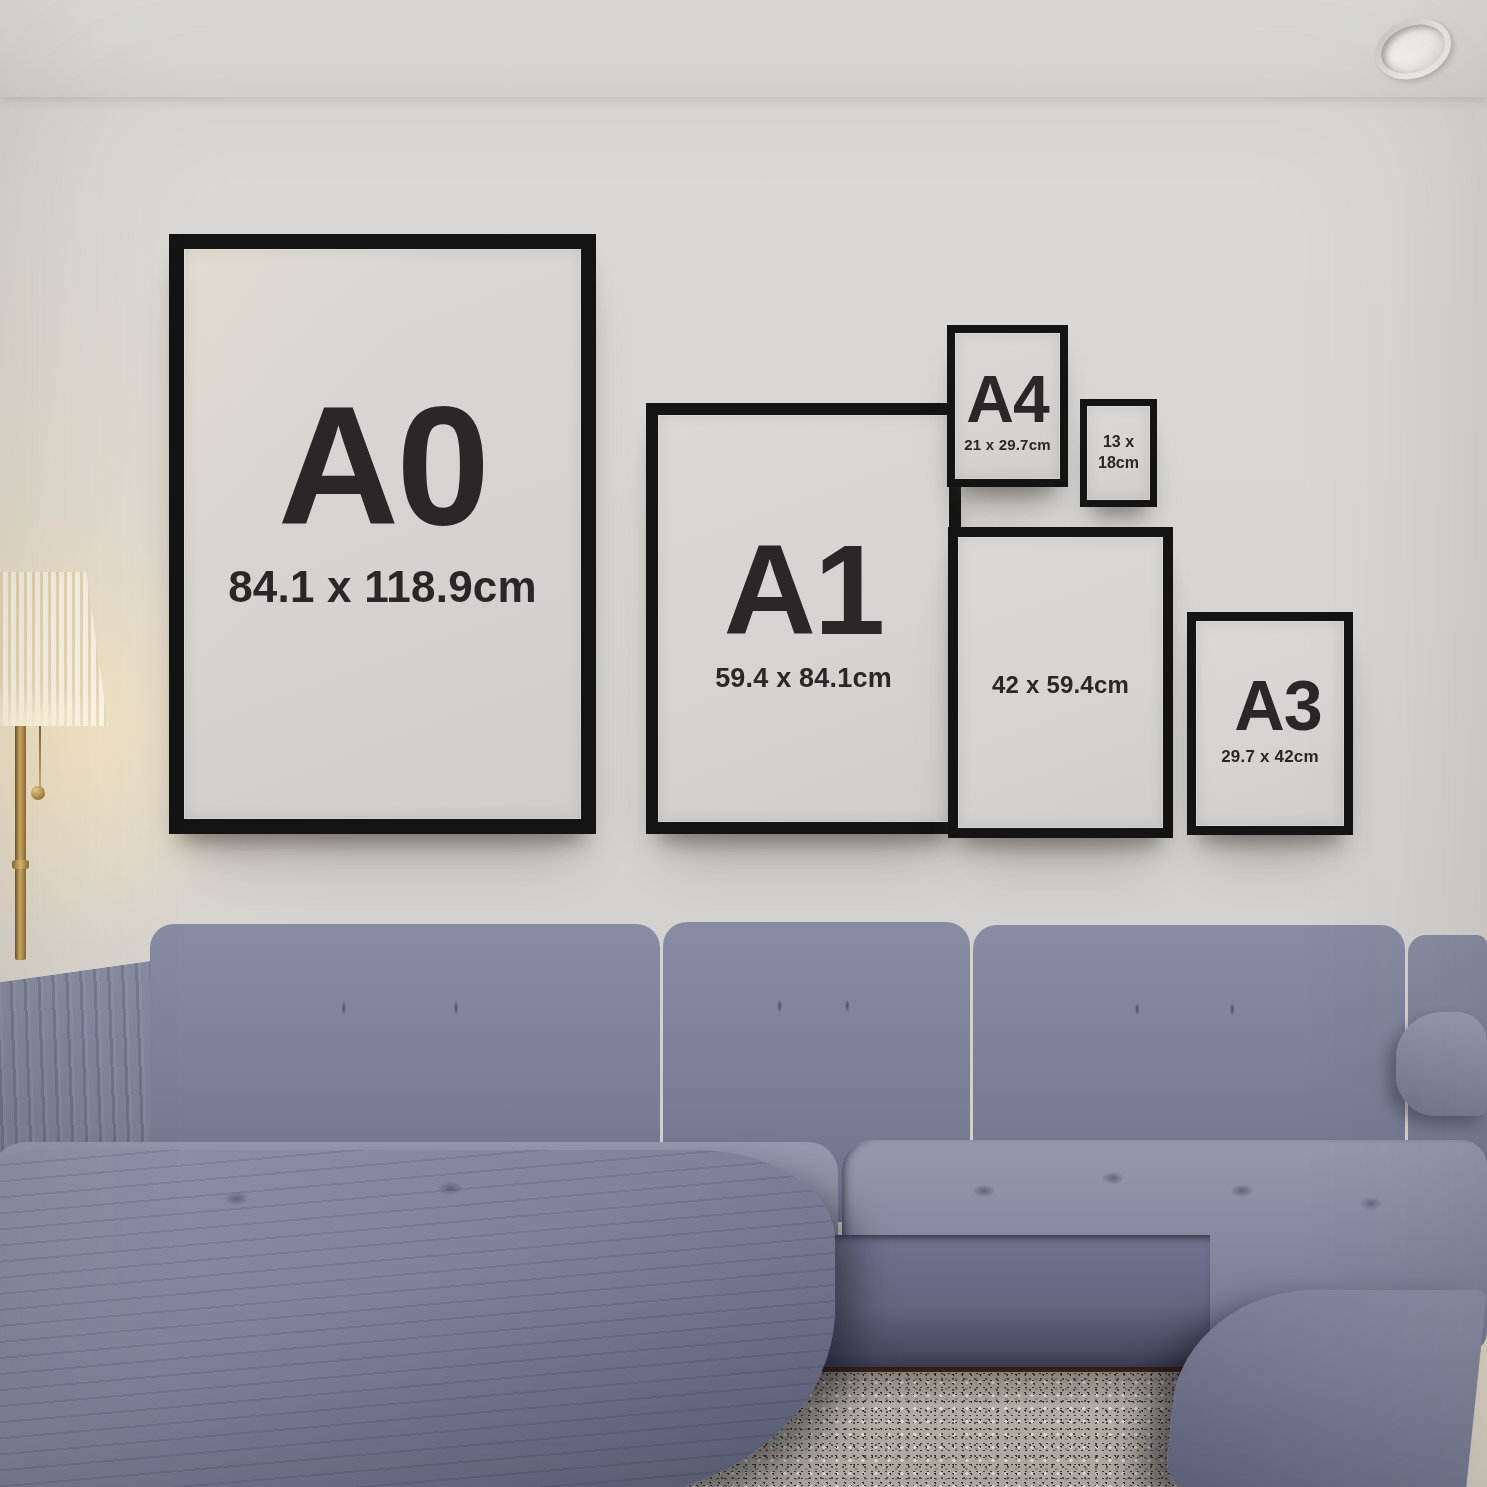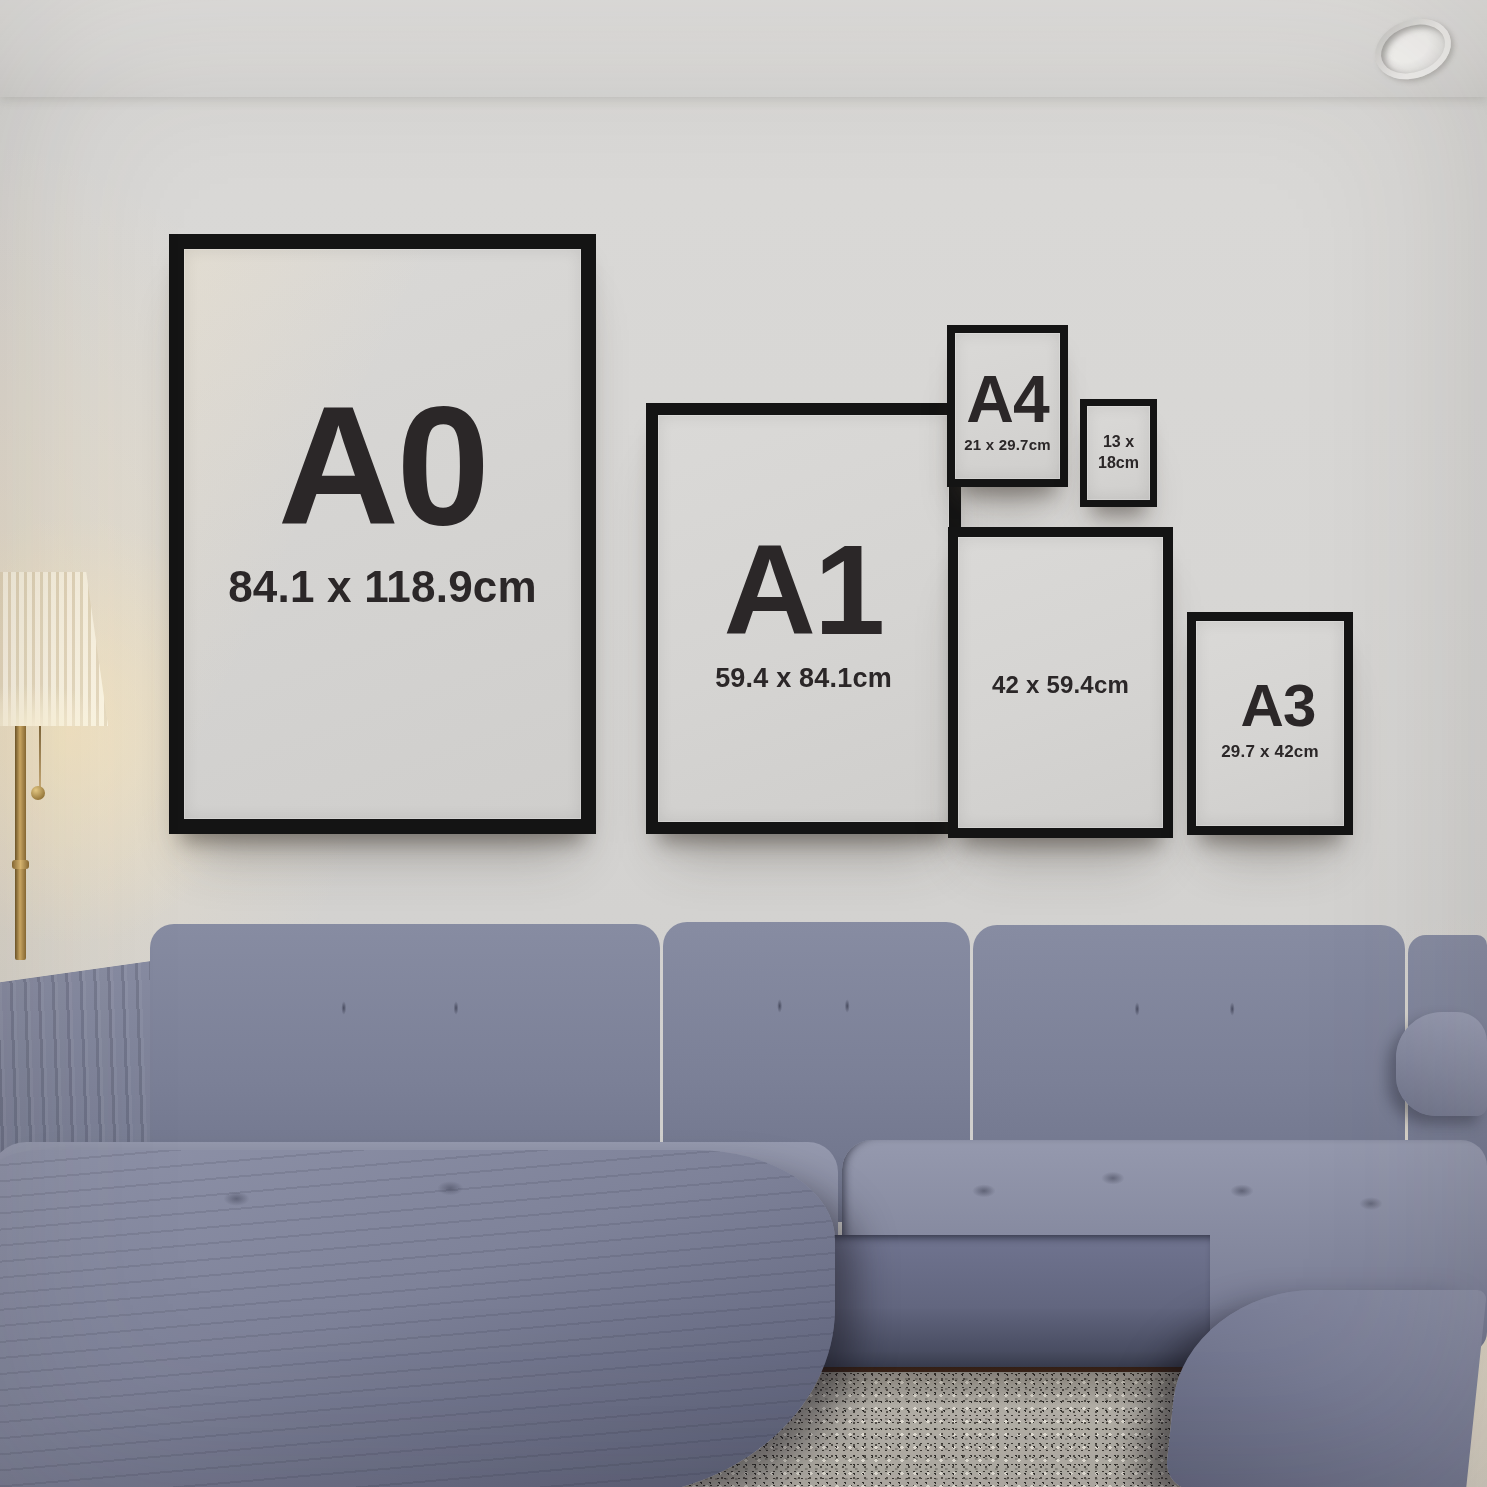--- a/index.html
+++ b/index.html
@@ -60,21 +60,21 @@
 
   .frame-a2{left:948px;top:527px;width:225px;height:311px;}
   .frame-a2 .paper{inset:10px;}
   .frame-a2 .label-block{--ty:-2px;}
   .frame-a2 .ptitle{font-size:110px;}
   .frame-a2 .psub{font-size:24px;margin-top:8px;}
 
   .frame-a3{left:1187px;top:612px;width:166px;height:223px;}
   .frame-a3 .paper{inset:9px;}
   .frame-a3 .label-block{--ty:-4px;}
-  .frame-a3 .ptitle{font-size:60px;margin-left:16px;}
+  .frame-a3 .ptitle{font-size:70px;margin-left:16px;}
   .frame-a3 .psub{font-size:17px;margin-top:6px;}
 
   
   .lamp-glow{position:absolute;left:-190px;top:430px;width:520px;height:600px;
     background:radial-gradient(closest-side, rgba(253,233,188,.6), rgba(253,233,188,0) 72%);}
   .lamp-pole{position:absolute;left:15px;top:718px;width:11px;height:242px;border-radius:2px;
     background:linear-gradient(90deg,#6f5526,#d2ad66 45%,#8a6a33);}
   .lamp-ring{position:absolute;left:12px;top:860px;width:17px;height:9px;border-radius:3px;
     background:linear-gradient(90deg,#8a6a33,#e0bc74 50%,#8a6a33);}
   .lamp-chain{position:absolute;left:39px;top:724px;width:2px;height:64px;

